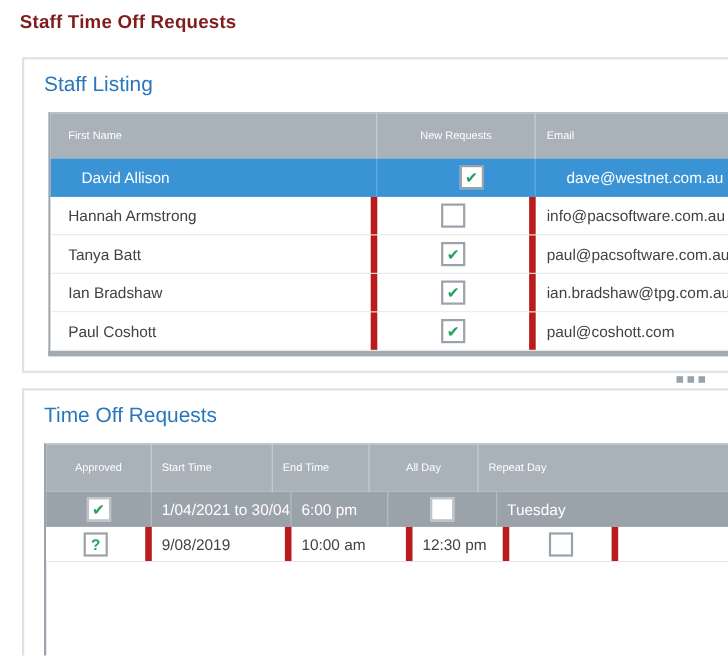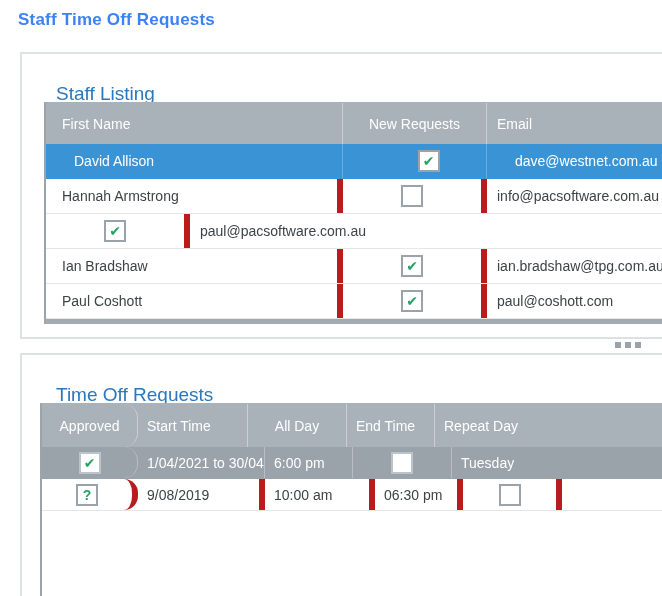--- a/index.html
+++ b/index.html
@@ -4,52 +4,52 @@
 <style>
   html,body{margin:0;padding:0;}
   body{
     width:662px;height:596px;position:relative;overflow:hidden;
     background:#ffffff;
     font-family:"Liberation Sans","DejaVu Sans",sans-serif;
     -webkit-font-smoothing:antialiased;
   }
   .page-title{
     position:absolute;left:18px;top:10px;margin:0;
-    font-size:17px;font-weight:700;color:#3b82f6;letter-spacing:.2px;
+    font-size:17px;font-weight:700;color:#7f1d1d;letter-spacing:.2px;
   }
   
   .panel{
     position:absolute;left:20px;width:700px;
     background:#ffffff;border:2px solid #dfe2e5;box-sizing:border-box;
   }
   .panel-staff{top:52px;height:287px;}
   .panel-requests{top:353px;height:300px;}
   .panel-title{
-    position:absolute;left:18px;top:13px;margin:16px;
+    position:absolute;left:18px;top:13px;margin:0;
     font-size:19px;font-weight:400;color:#2b77bb;text-align:right;
   }
   
   .grid{
     position:absolute;background:#fff;box-sizing:border-box;
     border-left:2px solid #9ba3ab;
   }
   .grid-staff{
     left:22px;top:48px;width:680px;
     border-top:1px solid #a9b1b9;border-bottom:5px solid #a2aab2;
   }
   .grid-requests{
     left:18px;top:48px;width:680px;height:230px;
     border-top:1px solid #a9b1b9;
   }
   .g-header{display:flex;background:#a9b1b9;color:#ffffff;}
   .grid-staff .g-header{height:41px;}
   .grid-requests .g-header{height:43px;}
   .g-hcell{
     display:flex;align-items:center;box-sizing:border-box;
-    font-size:14px;overflow:hidden;white-space:nowrap;
+    font-size:10px;overflow:hidden;white-space:nowrap;
     border-right:1px solid rgba(255,255,255,.4);
   }
   .g-hcell:last-child{border-right:none;}
   .g-row{display:flex;background:#fff;border-bottom:1px solid #e4e6e8;}
   .grid-staff .g-row{height:34px;}
   .grid-requests .g-row{height:31px;}
   .g-cell{
     display:flex;align-items:center;box-sizing:border-box;
     font-size:14px;color:#3e4347;overflow:hidden;white-space:nowrap;
     border-right:6px solid #b91c1c;
@@ -75,21 +75,21 @@
   .qbox{
     width:18px;height:18px;background:#ffffff;border:2px solid #9aa2aa;
     display:inline-flex;align-items:center;justify-content:center;flex:0 0 auto;
   }
   .qbox .mark{font-size:14px;line-height:1;color:#27a163;font-weight:700;}
   
   .grid-staff .c1{width:297px;}
   .grid-staff .c2{width:144px;}
   .grid-staff .c3{flex:1;padding-left:10px;}
   
-  .grid-requests .a1{width:96px;border-radius:14px;}
+  .grid-requests .a1{width:96px;}
   .grid-requests .a2{width:127px;}
   .grid-requests .a3{width:110px;}
   .grid-requests .a4{width:88px;}
   .grid-requests .a5{width:99px;}
   .grid-requests .a6{flex:1;padding-left:9px;}
   
   .splitter{
     position:absolute;left:0;top:340px;width:662px;height:10px;
     display:flex;align-items:center;justify-content:flex-end;
     padding-right:21px;box-sizing:border-box;
@@ -125,20 +125,21 @@
 
     <div class="g-row">
       <div class="g-cell c1 padL">Hannah Armstrong</div>
       <div class="g-cell c2 center">
         <span class="checkbox"></span>
       </div>
       <div class="g-cell c3">info@pacsoftware.com.au</div>
     </div>
 
     <div class="g-row">
+      <div class="g-cell c1 padL">Tanya Batt</div>
       <div class="g-cell c2 center">
         <span class="checkbox">
             <span class="mark">✔</span>
           </span>
       </div>
       <div class="g-cell c3">paul@pacsoftware.com.au</div>
     </div>
 
     <div class="g-row">
       <div class="g-cell c1 padL">Ian Bradshaw</div>
@@ -168,22 +169,22 @@
   <span class="dot"></span>
 </div>
 
 <section class="panel panel-requests">
   <h2 class="panel-title">Time Off Requests</h2>
 
   <div class="grid grid-requests">
     <div class="g-header">
       <div class="g-hcell a1 center">Approved</div>
       <div class="g-hcell a3 padS">Start Time</div>
+      <div class="g-hcell a4 padS">End Time</div>
       <div class="g-hcell a5 center">All Day</div>
-      <div class="g-hcell a4 padS">End Time</div>
       <div class="g-hcell a6">Repeat Day</div>
     </div>
 
     <div class="g-row sel-gray">
       <div class="g-cell a1 center">
         <span class="checkbox">
             <span class="mark">✔</span>
           </span>
       </div>
       <div class="g-cell a2 padS">1/04/2021 to 30/04/2021</div>
@@ -195,20 +196,20 @@
     </div>
 
     <div class="g-row">
       <div class="g-cell a1 center">
         <span class="qbox">
             <span class="mark">?</span>
           </span>
       </div>
       <div class="g-cell a2 padS">9/08/2019</div>
       <div class="g-cell a3 padS">10:00 am</div>
-      <div class="g-cell a4 padS">06:30 pm</div>
+      <div class="g-cell a4 padS">12:30 pm</div>
       <div class="g-cell a5 center">
         <span class="checkbox"></span>
       </div>
       <div class="g-cell a6"></div>
     </div>
   </div>
 </section>
 
 </body></html>

